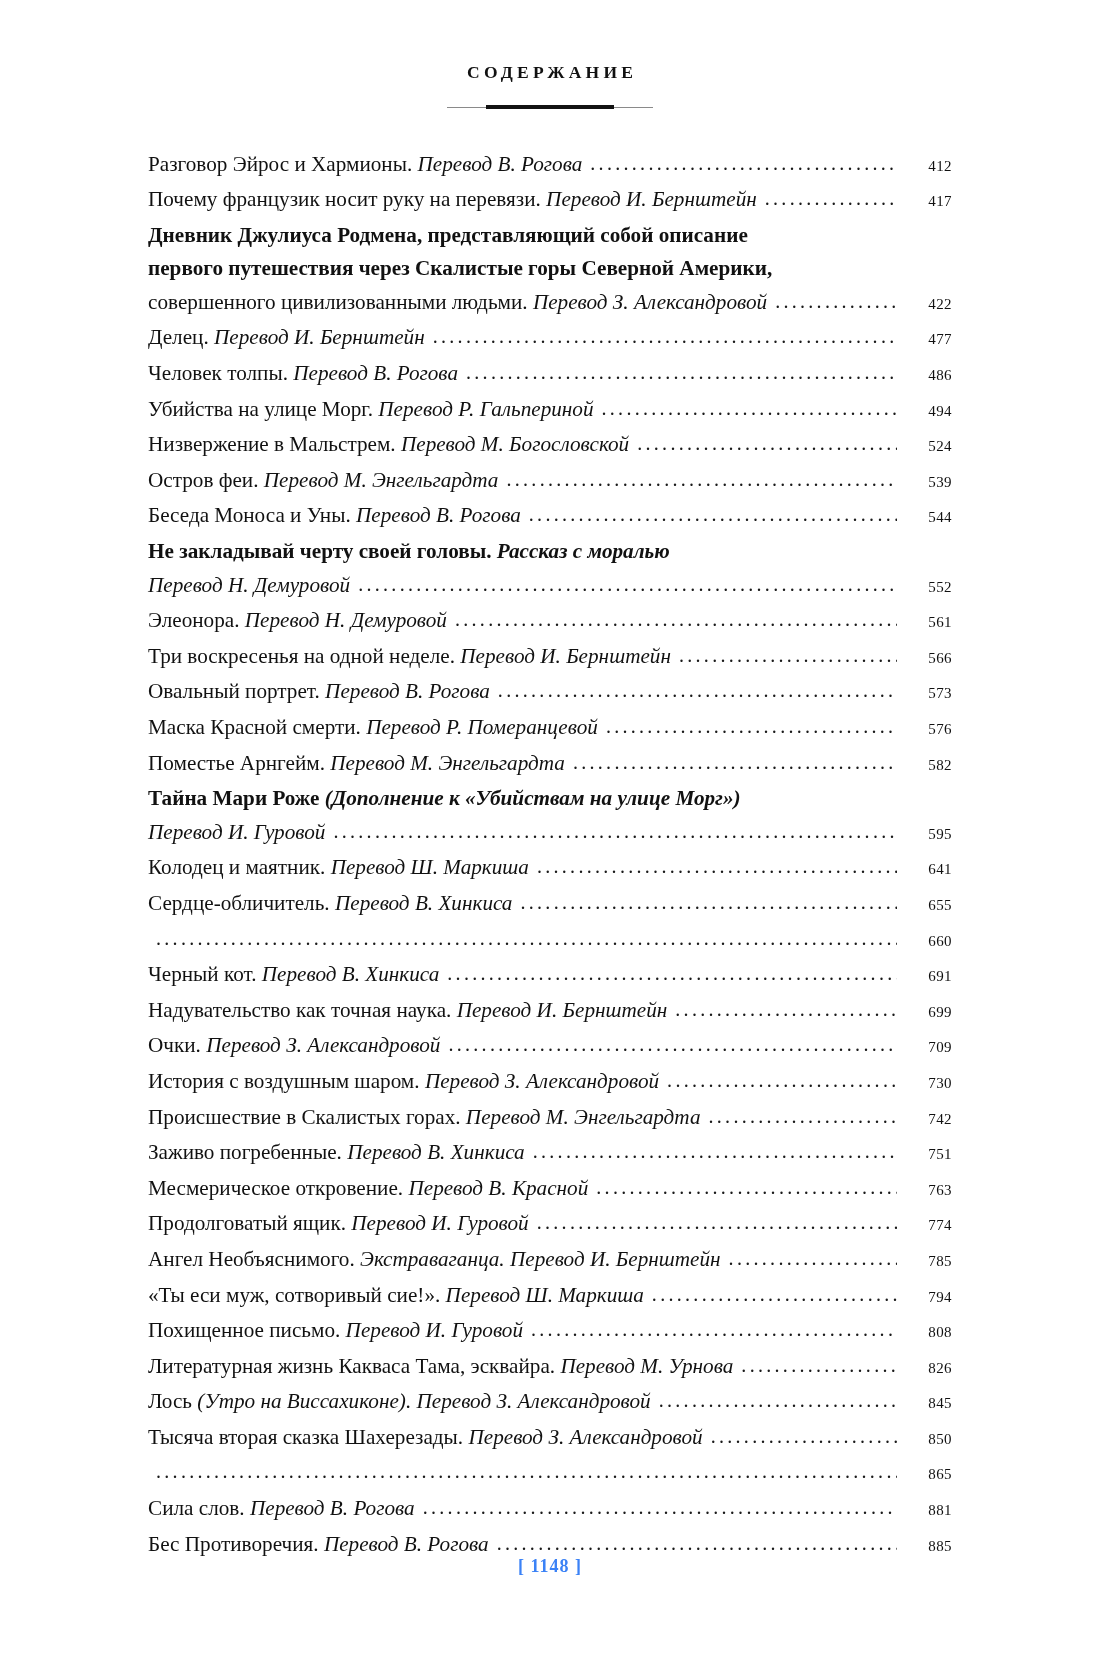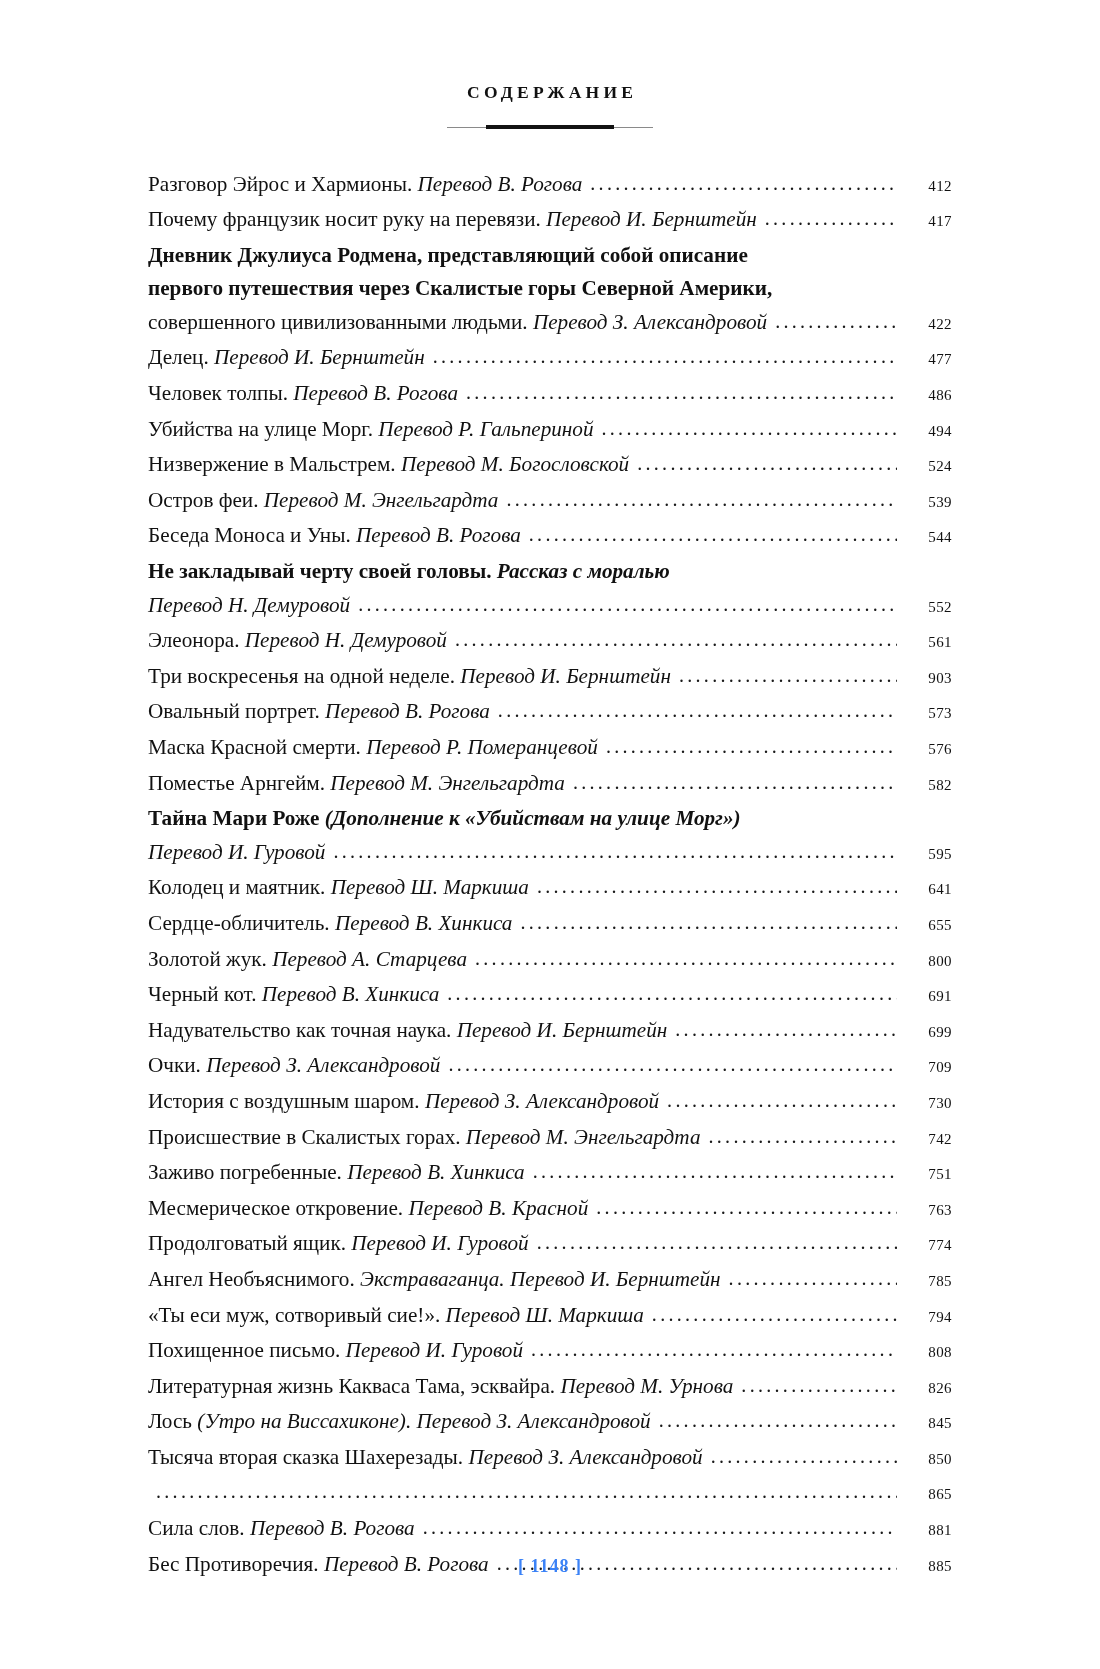--- a/index.html
+++ b/index.html
@@ -24,21 +24,21 @@
   }
   .content {
     position: absolute;
     left: 148px;
     top: 0;
     width: 804px;
   }
 
   
   .toc-header {
-    padding-top: 84px;
+    padding-top: 64px;
     text-align: center;
   }
   .toc-title {
     font-family: "Liberation Serif", "DejaVu Serif", serif;
     font-weight: 700;
     font-size: 17.5px;
     letter-spacing: 4.2px;
     text-indent: 4.2px;
     color: #111111;
     display: block;
@@ -222,21 +222,21 @@
           <div class="entry-row">
             <span class="entry-text"><span>Элеонора. </span><i>Перевод Н. Демуровой</i></span>
             <span class="leader">........................................................................................................................................................................................................</span>
             <span class="entry-page">561</span>
           </div>
         </li>
         <li class="toc-entry">
           <div class="entry-row">
             <span class="entry-text"><span>Три воскресенья на одной неделе. </span><i>Перевод И. Бернштейн</i></span>
             <span class="leader">........................................................................................................................................................................................................</span>
-            <span class="entry-page">903</span>
+            <span class="entry-page">566</span>
           </div>
         </li>
         <li class="toc-entry">
           <div class="entry-row">
             <span class="entry-text"><span>Овальный портрет. </span><i>Перевод В. Рогова</i></span>
             <span class="leader">........................................................................................................................................................................................................</span>
             <span class="entry-page">573</span>
           </div>
         </li>
         <li class="toc-entry">
@@ -270,23 +270,22 @@
         </li>
         <li class="toc-entry">
           <div class="entry-row">
             <span class="entry-text"><span>Сердце-обличитель. </span><i>Перевод В. Хинкиса</i></span>
             <span class="leader">........................................................................................................................................................................................................</span>
             <span class="entry-page">655</span>
           </div>
         </li>
         <li class="toc-entry">
           <div class="entry-row">
-            <span class="entry-text"><span>Золотой жук. </span><i>Перевод А. Старцева</i></span>
-            <span class="leader">........................................................................................................................................................................................................</span>
-            <span class="entry-page">800</span>
+            <span class="leader">........................................................................................................................................................................................................</span>
+            <span class="entry-page">660</span>
           </div>
         </li>
         <li class="toc-entry">
           <div class="entry-row">
             <span class="entry-text"><span>Черный кот. </span><i>Перевод В. Хинкиса</i></span>
             <span class="leader">........................................................................................................................................................................................................</span>
             <span class="entry-page">691</span>
           </div>
         </li>
         <li class="toc-entry">

